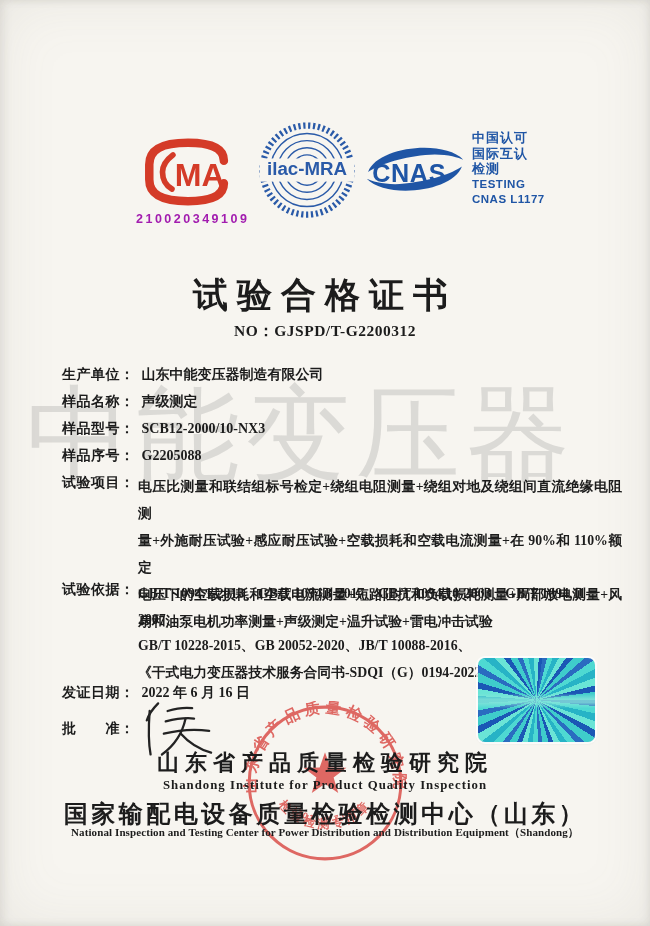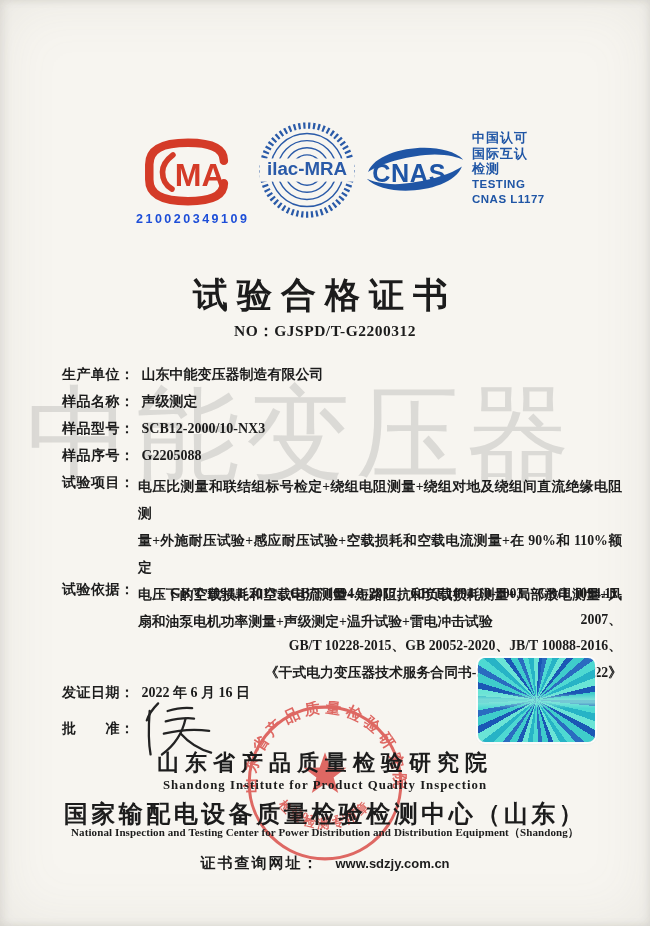--- a/index.html
+++ b/index.html
@@ -18,21 +18,21 @@
   .watermark {
     position: absolute; left: 26px; top: 366px;
     font-size: 104px; font-weight: 400; letter-spacing: 6px;
     color: rgba(125,125,125,0.22);
     white-space: nowrap; z-index: 1;
     font-family: "Liberation Serif", serif;
   }
   
   .logo-abs { position: absolute; z-index: 3; }
   #cma-block { left: 136px; top: 138px; width: 104px; text-align: center; }
-  #cma-number { margin-top: 2px; color: #1d4ed8; font-family: "Liberation Sans", sans-serif;
+  #cma-number { margin-top: 2px; color: #a21caf; font-family: "Liberation Sans", sans-serif;
     font-size: 12.5px; font-weight: bold; letter-spacing: 2.5px; white-space: nowrap; }
   #ilac-block { left: 258px; top: 119px; }
   #cnas-block { left: 364px; top: 137px; }
   #cnas-textcol { left: 472px; top: 130px; color: #1f55a5; font-family: "Liberation Sans", sans-serif; }
   #cnas-textcol .cn { font-size: 13px; font-weight: bold; line-height: 15.5px; letter-spacing: 1px; }
   #cnas-textcol .en { font-size: 11.5px; font-weight: bold; line-height: 15px; letter-spacing: 0.5px; }
   
   .title {
     position: absolute; top: 272px; left: 0; width: 100%;
     text-align: center; font-size: 35px; font-weight: bold; letter-spacing: 9px;
@@ -49,21 +49,21 @@
   #row-maker   { top: 366px; }
   #row-name    { top: 393px; }
   #row-model   { top: 420px; }
   #row-serial  { top: 447px; }
   
   .mlsec { position: absolute; left: 62px; z-index: 3; }
   .mlsec .lab { position: absolute; left: 0; top: 0; font-weight: bold; font-size: 14px; letter-spacing: 0.5px; white-space: nowrap; }
   .mlsec .lines { margin-left: 76px; width: 484px; font-size: 13.8px; font-weight: 600; line-height: 26.9px; }
   .mlsec .lines .just { text-align: justify; text-align-last: justify; }
   #sec-items { top: 474px; }
-  #sec-basis { top: 581px; text-align: right; }
+  #sec-basis { top: 581px; }
   #sec-basis .lines { line-height: 26.2px; }
   #row-conclusion { top: 656px; }
   #row-date { top: 684px; }
   #row-approve { top: 720px; }
   #row-approve .lab { width: 76px; }
   .sig-svg { position: absolute; left: 126px; top: 697px; z-index: 4; }
   
   .hologram {
     position: absolute; left: 478px; top: 658px; width: 117px; height: 84px;
     border-radius: 7px; z-index: 3;
@@ -216,18 +216,14 @@
         <textPath href="#arcNum" startOffset="50%" text-anchor="middle">37011277106</textPath>
       </text>
     </g>
   </svg>
 
   <div class="org-cn">山东省产品质量检验研究院</div>
   <div class="org-en">Shandong Institute for Product Quality Inspection</div>
   <div class="center-cn">国家输配电设备质量检验检测中心（山东）</div>
   <div class="center-en">National Inspection and Testing Center for Power Distribution and Distribution Equipment（Shandong）</div>
 
-  <div class="query">
-    <span class="q-lab">证书查询网址：</span>
-    <span class="q-url">www.sdzjy.com.cn</span>
-  </div>
 
 </div>
 
 </body></html>

